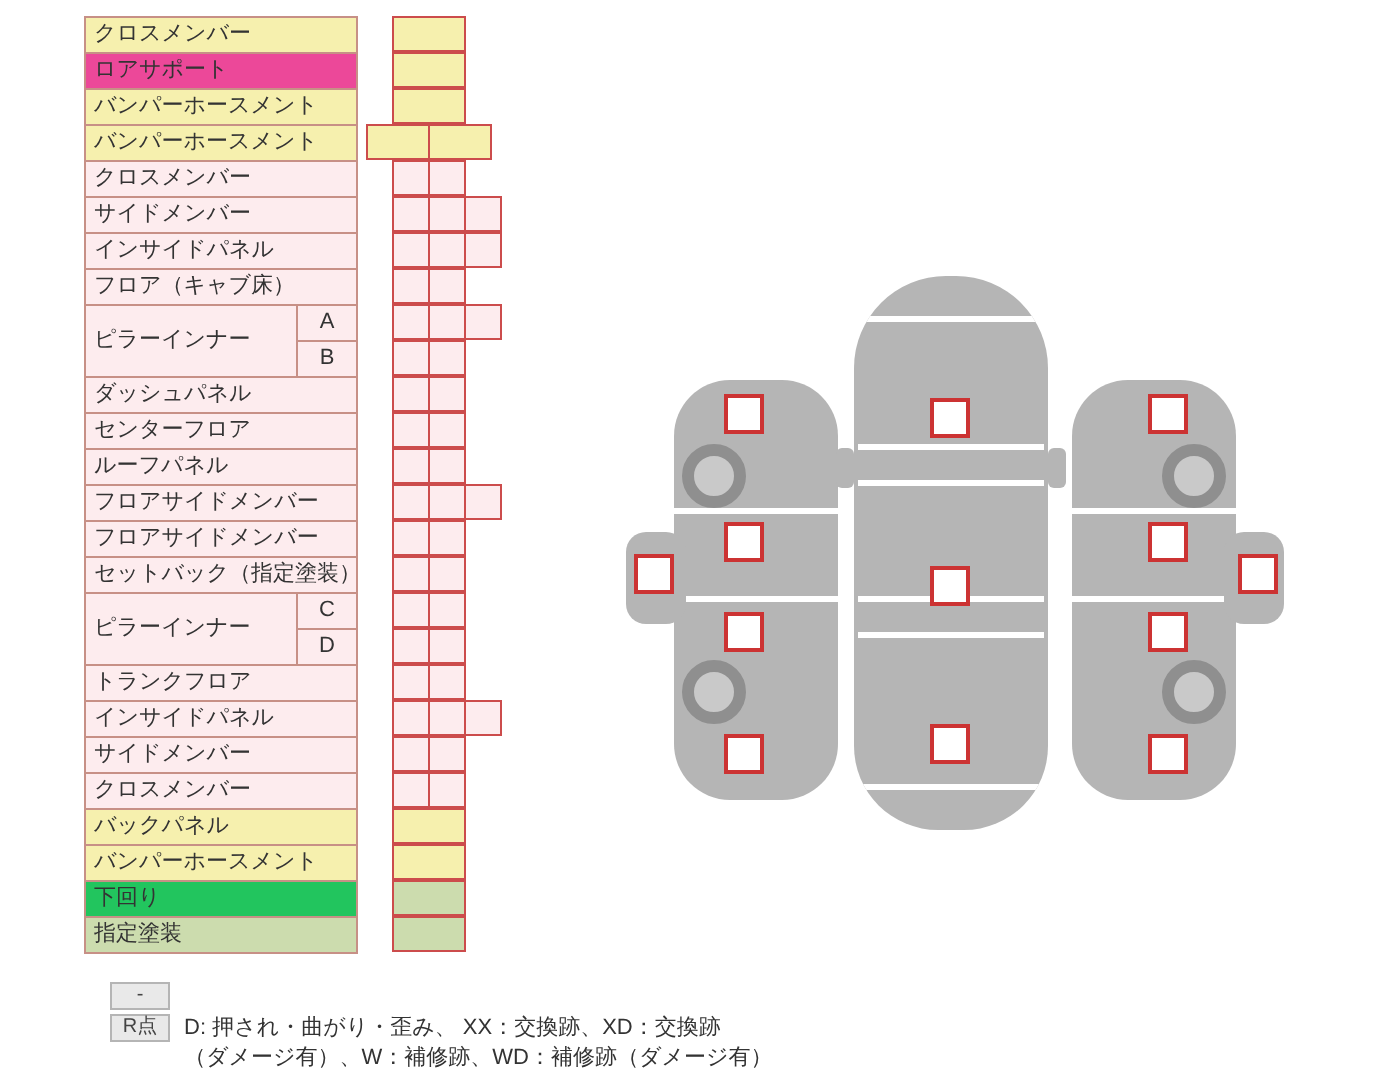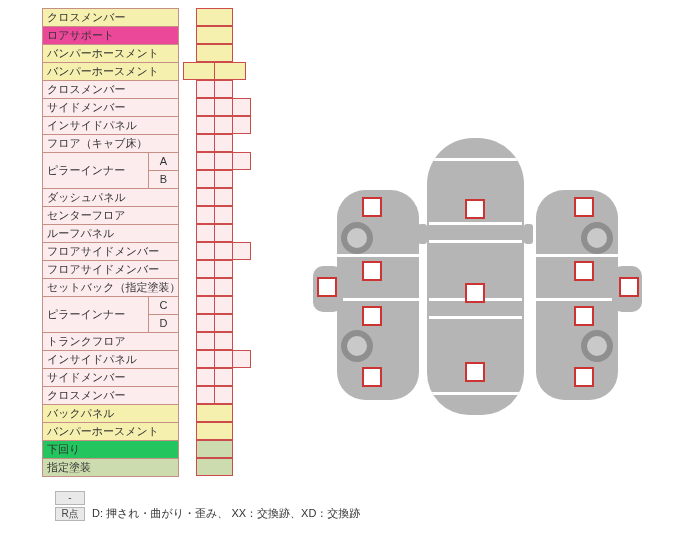--- a/index.html
+++ b/index.html
@@ -272,14 +272,15 @@
       <div class="marker" style="left: 574px; top: 197px;"></div>
       <div class="marker" style="left: 574px; top: 261px;"></div>
       <div class="marker" style="left: 574px; top: 306px;"></div>
       <div class="marker" style="left: 574px; top: 367px;"></div>
       <div class="marker" style="left: 619px; top: 277px;"></div>
     </div>
 
   <div class="legend-sym" style="left:55px;top:491px">-</div>
   <div class="legend-sym" style="left:55px;top:507px">R点</div>
   <div class="legend-text" style="left:92px;top:506px">D: 押され・曲がり・歪み、 XX：交換跡、XD：交換跡</div>
+  <div class="legend-text" style="left:92px;top:521px">（ダメージ有）、W：補修跡、WD：補修跡（ダメージ有）</div>
 
 </div>
 
 </body></html>

